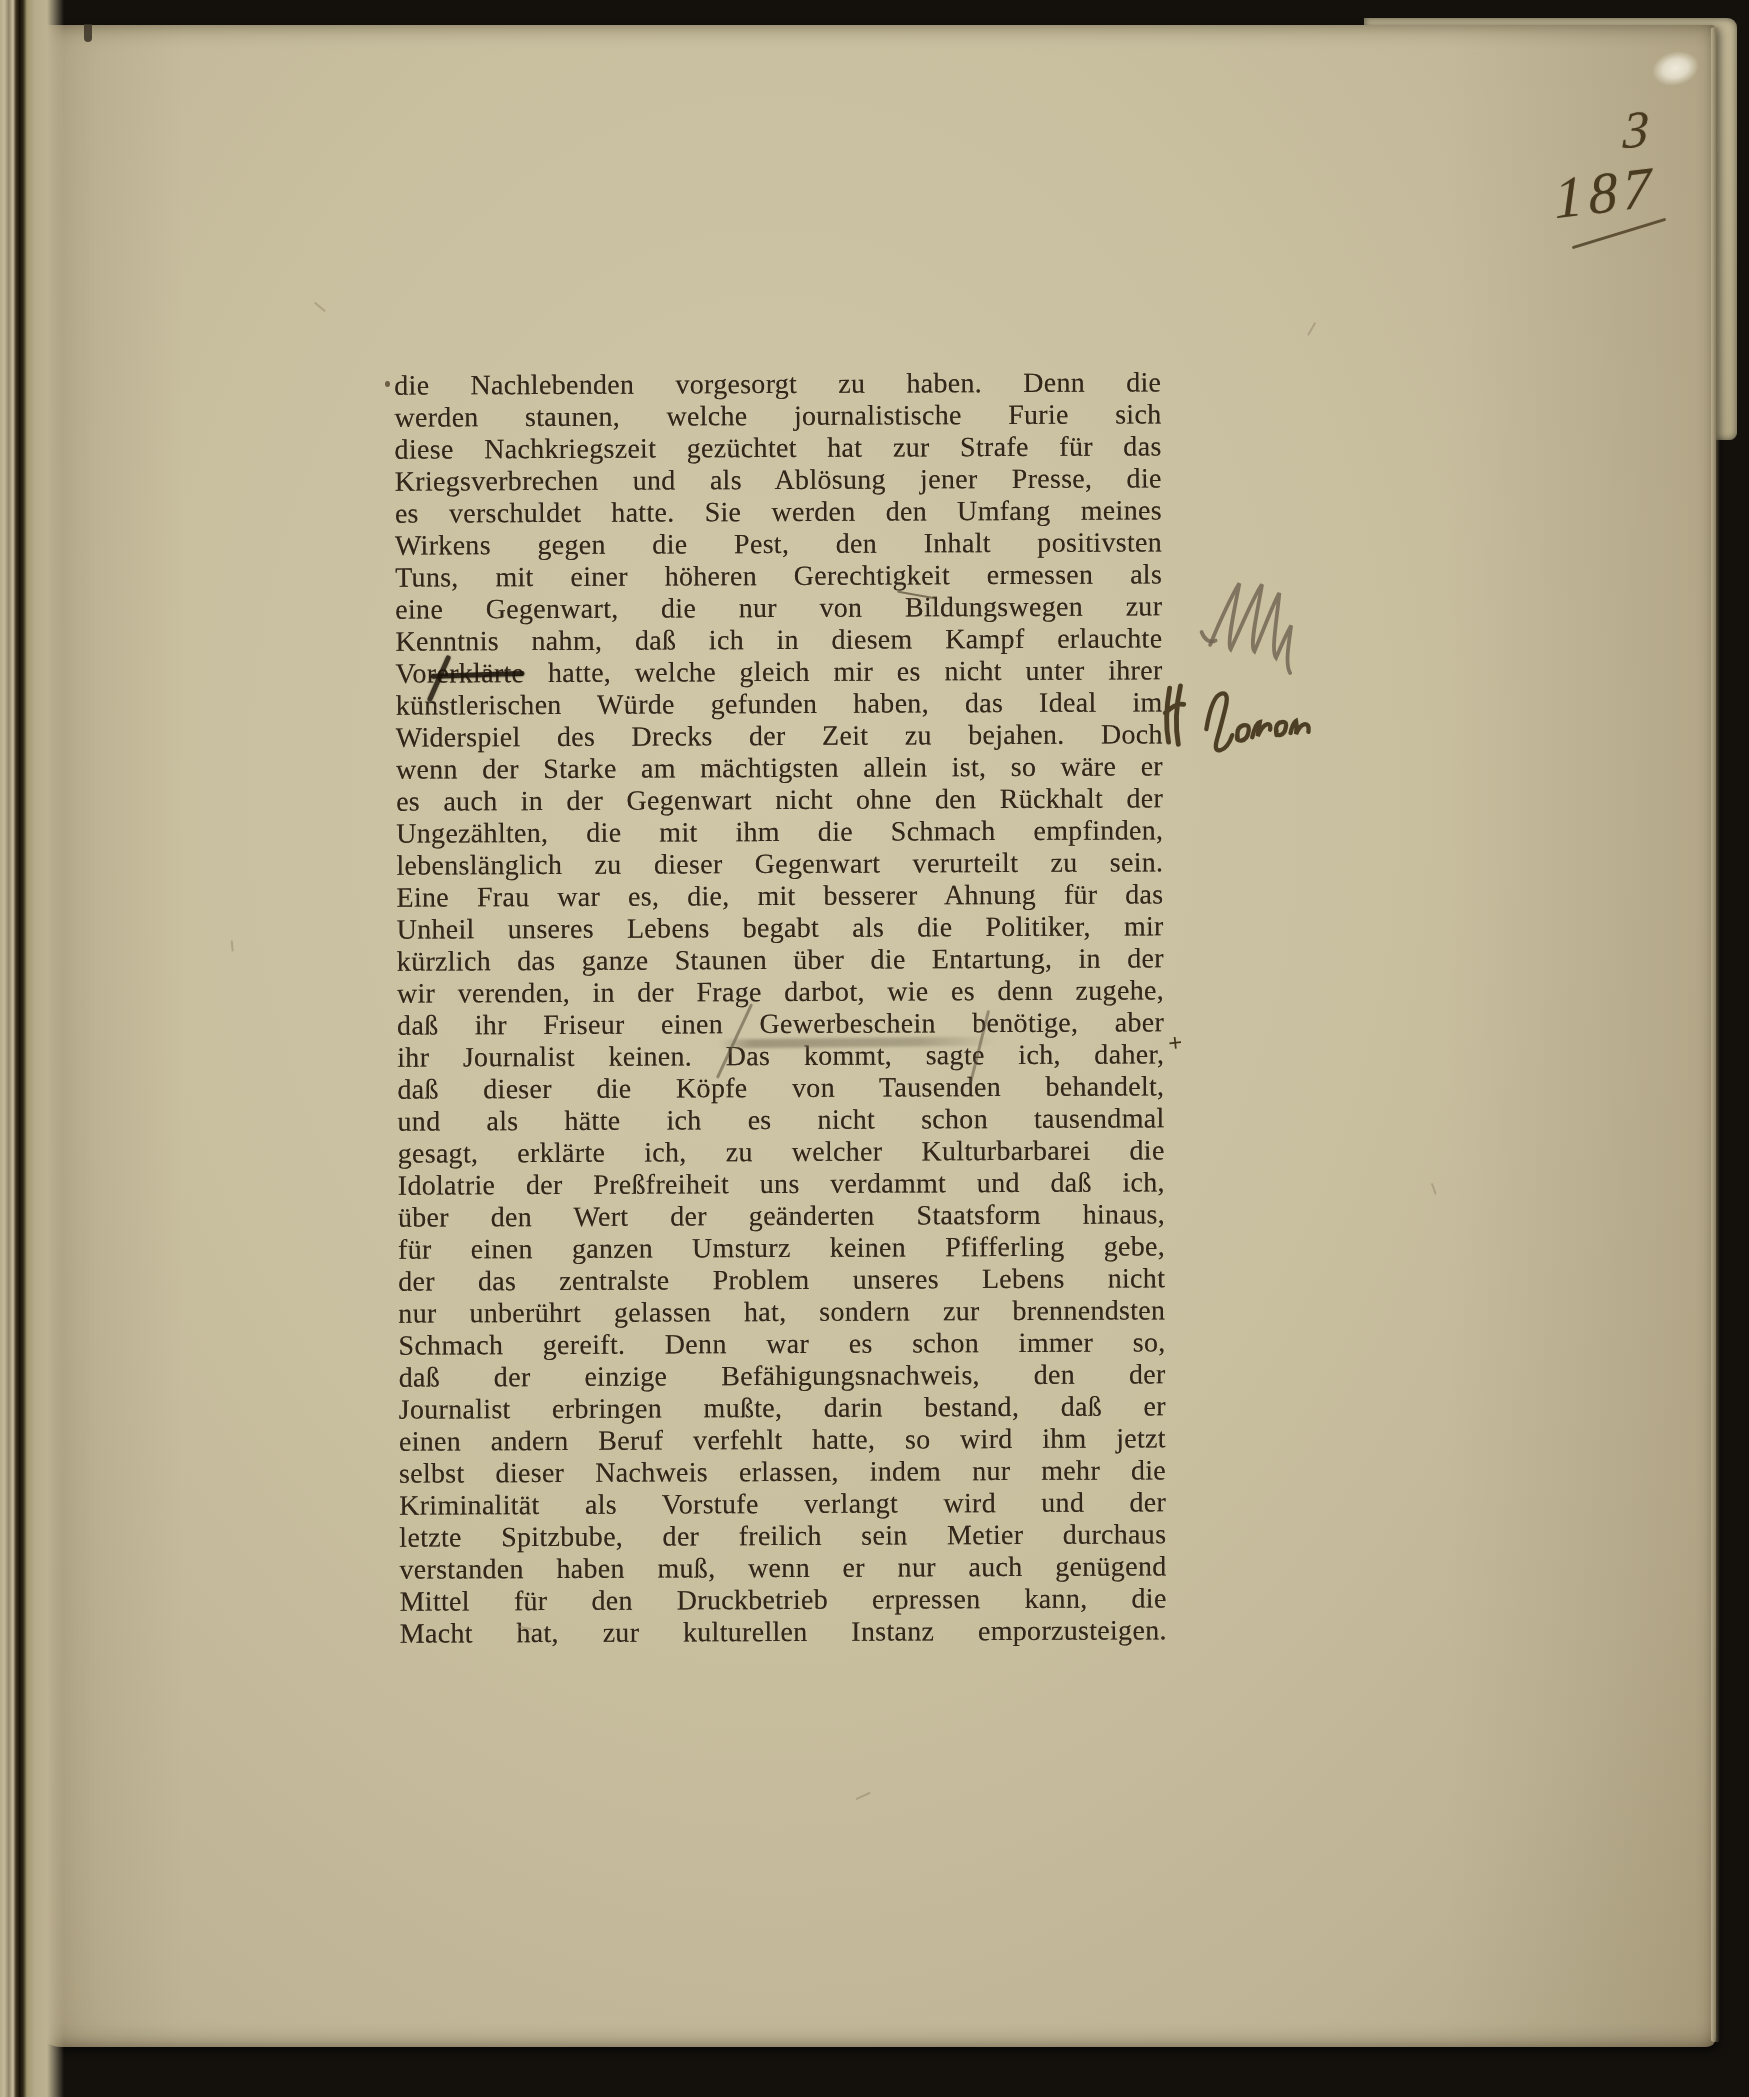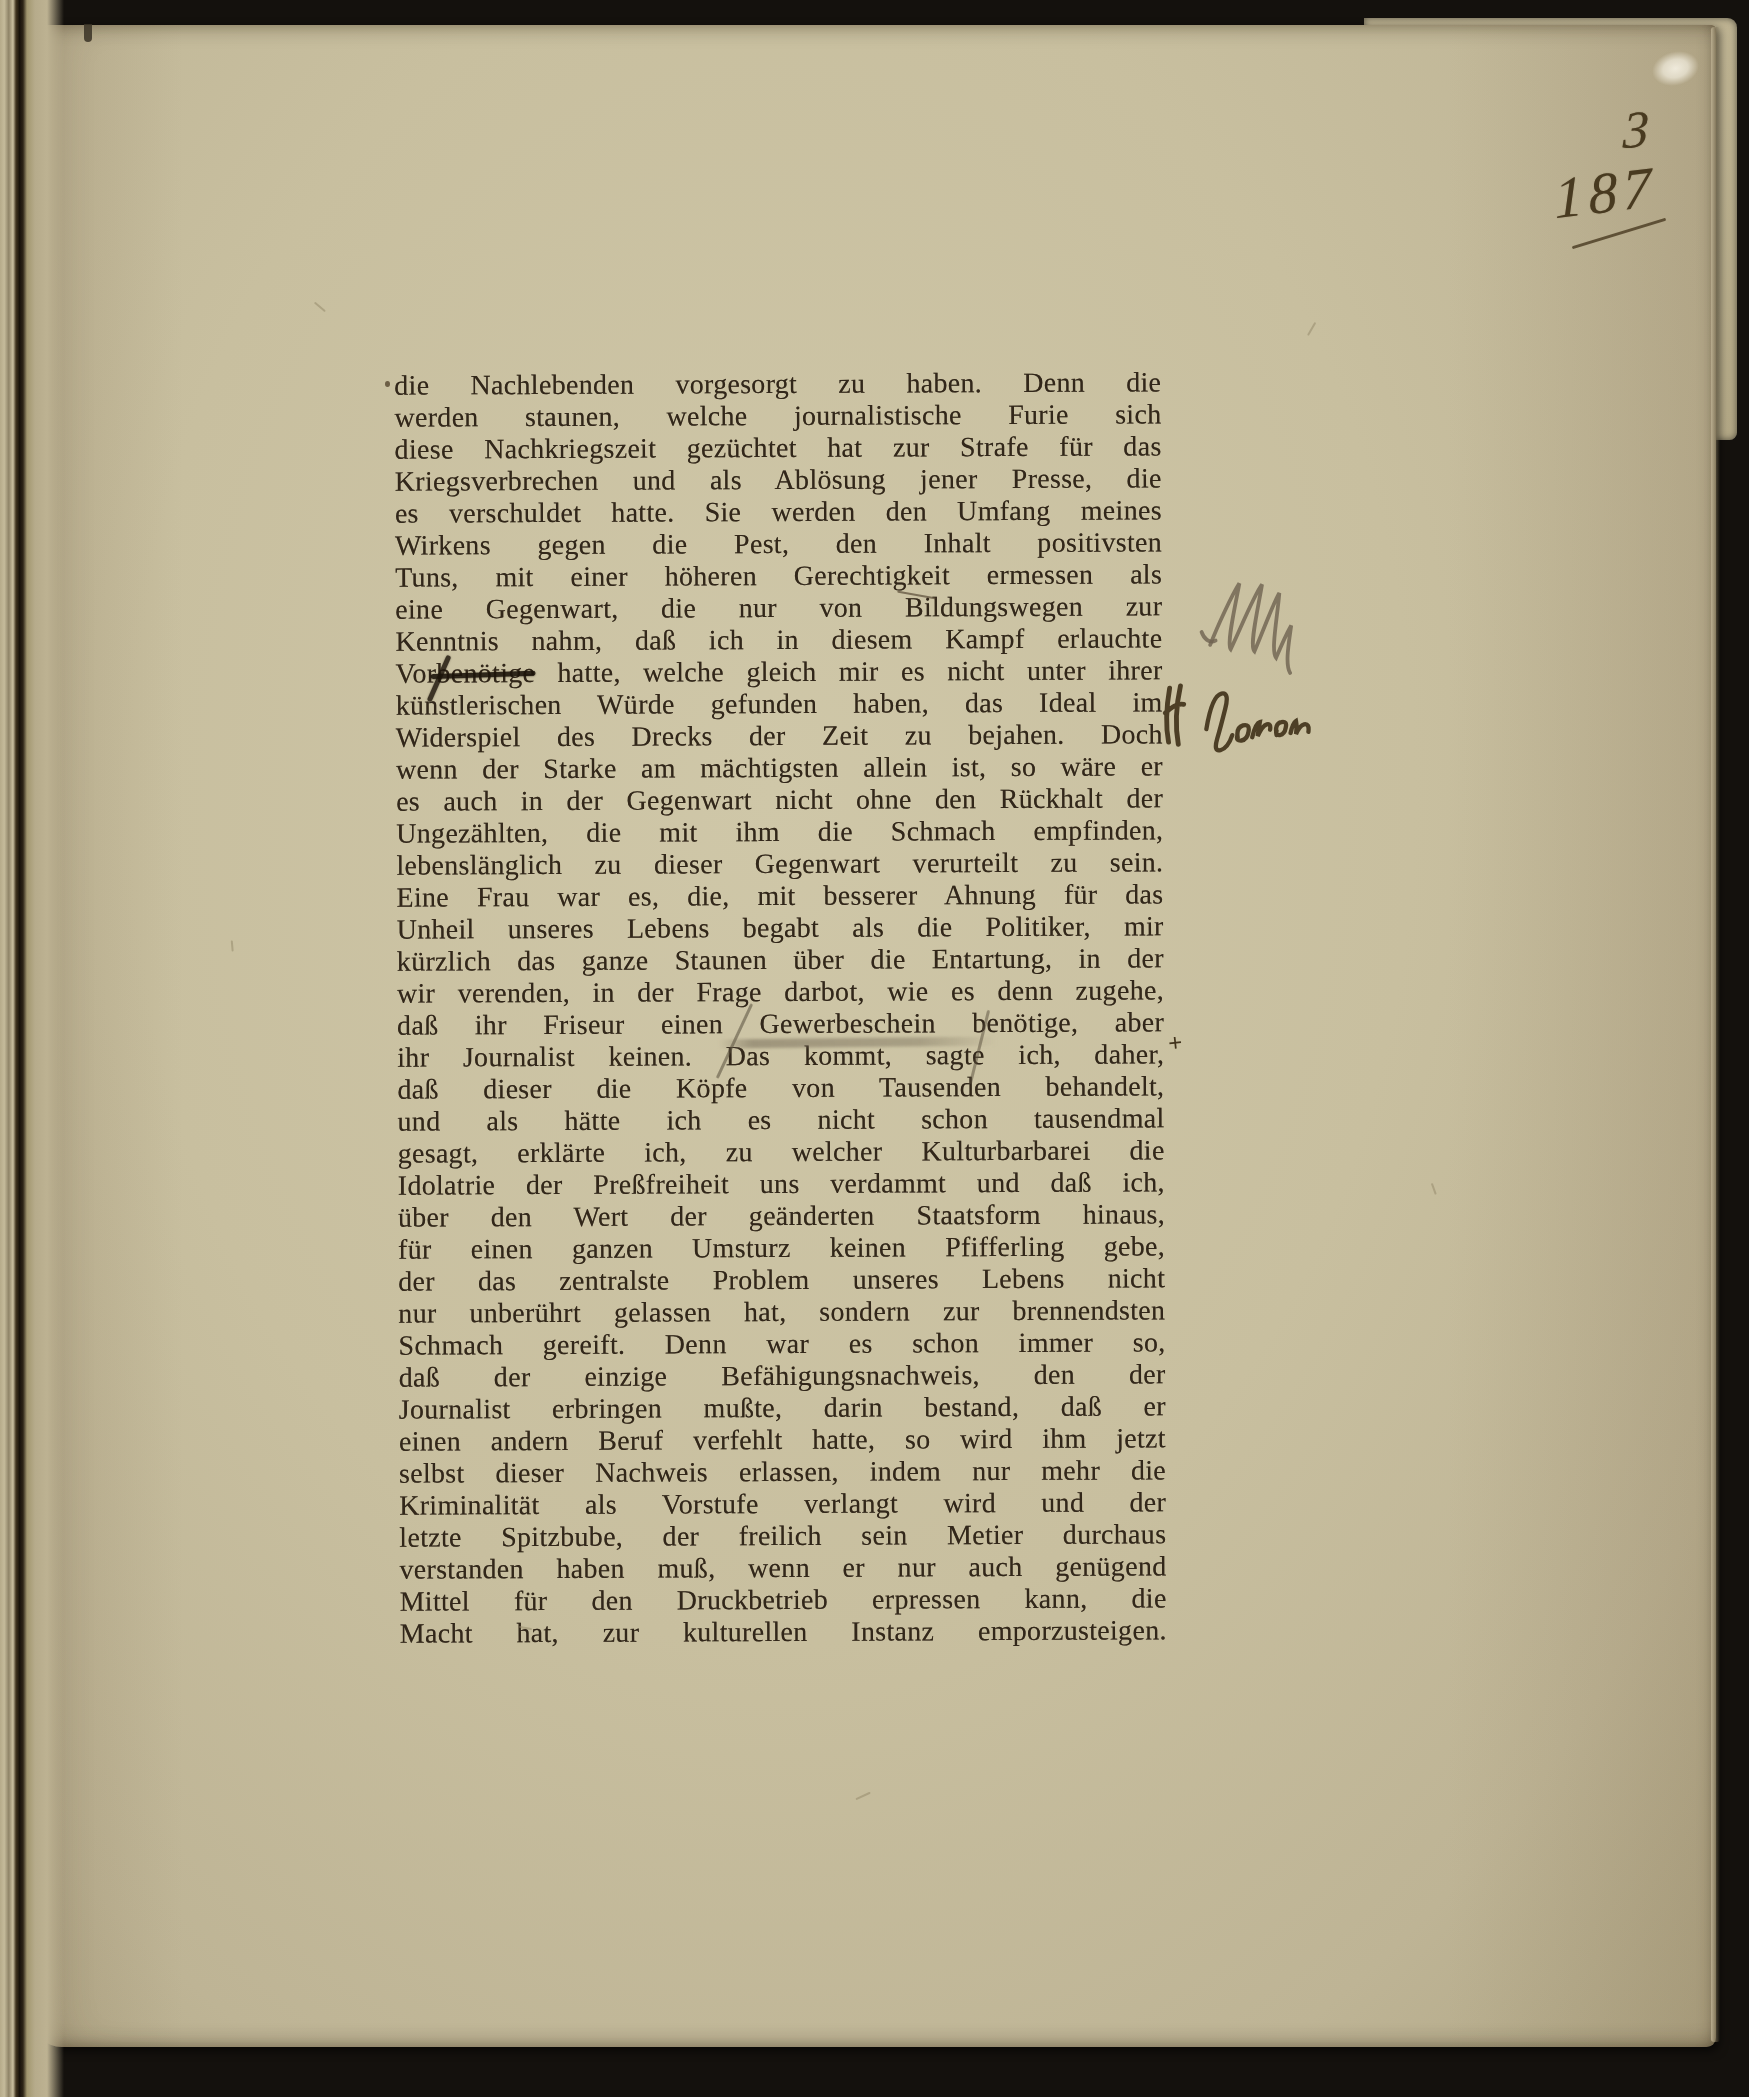--- a/index.html
+++ b/index.html
@@ -124,21 +124,21 @@
   <div class="text-block">
       <div class="line">die Nachlebenden vorgesorgt zu haben. Denn die</div>
       <div class="line">werden staunen, welche journalistische Furie sich</div>
       <div class="line">diese Nachkriegszeit gezüchtet hat zur Strafe für das</div>
       <div class="line">Kriegsverbrechen und als Ablösung jener Presse, die</div>
       <div class="line">es verschuldet hatte. Sie werden den Umfang meines</div>
       <div class="line">Wirkens gegen die Pest, den Inhalt positivsten</div>
       <div class="line">Tuns, mit einer höheren Gerechtigkeit ermessen als</div>
       <div class="line">eine Gegenwart, die nur von Bildungswegen zur</div>
       <div class="line">Kenntnis nahm, daß ich in diesem Kampf erlauchte</div>
-      <div class="line"><span>Vor</span><span class="struck">benötige</span><span> hatte, welche gleich mir es nicht unter ihrer</span></div>
+      <div class="line"><span>Vor</span><span class="struck">erklärte</span><span> hatte, welche gleich mir es nicht unter ihrer</span></div>
       <div class="line">künstlerischen Würde gefunden haben, das Ideal im</div>
       <div class="line">Widerspiel des Drecks der Zeit zu bejahen. Doch</div>
       <div class="line">wenn der Starke am mächtigsten allein ist, so wäre er</div>
       <div class="line">es auch in der Gegenwart nicht ohne den Rückhalt der</div>
       <div class="line">Ungezählten, die mit ihm die Schmach empfinden,</div>
       <div class="line">lebenslänglich zu dieser Gegenwart verurteilt zu sein.</div>
       <div class="line">Eine Frau war es, die, mit besserer Ahnung für das</div>
       <div class="line">Unheil unseres Lebens begabt als die Politiker, mir</div>
       <div class="line">kürzlich das ganze Staunen über die Entartung, in der</div>
       <div class="line">wir verenden, in der Frage darbot, wie es denn zugehe,</div>

